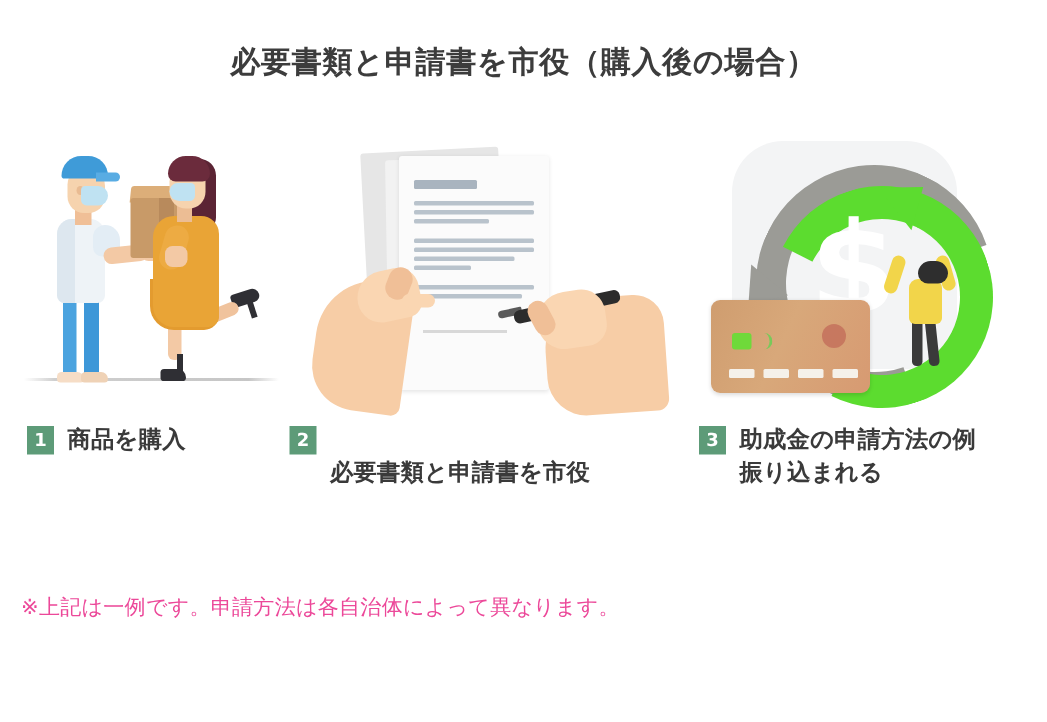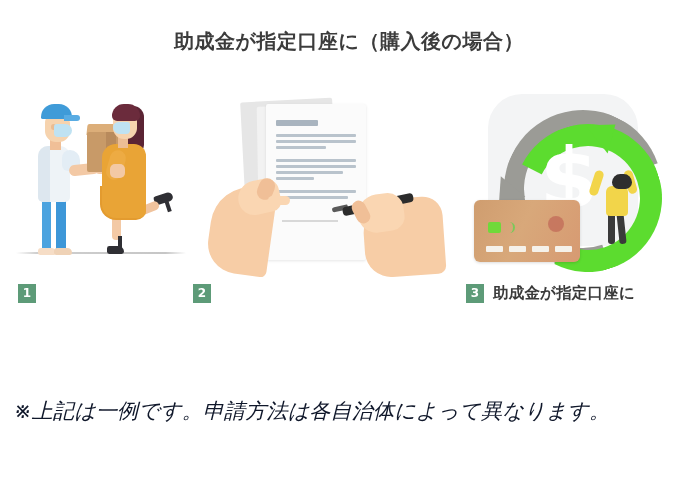--- a/index.html
+++ b/index.html
@@ -75,25 +75,24 @@
     line-height: 1.42;
     color: #3a3a3a;
     letter-spacing: 0.2px;
   }
 
   
   .footnote {
     position: absolute;
     left: 14px;
     top: 394px;
-    font-size: 21px;
+    font-size: 14px;
     line-height: 1.62;
-    color: #0f172a;
+    color: #ec4899;
     letter-spacing: 0.2px;
-    font-style: italic;
   }
   .footnote .l2 { padding-left: 16px; display: block; }
 
   
   .ill1 { position: absolute; inset: 0; }
   .ground {
     position: absolute;
     left: 2px; right: 4px;
     top: 164px;
     height: 2px;
@@ -256,21 +255,21 @@
   .pp-head { position:absolute; left:146px; top:86px; width:20px; height:15px; background:#2e2e2e; border-radius:10px 10px 8px 8px; }
   .pp-body { position:absolute; left:140px; top:98px; width:22px; height:30px; background:#f2d54a; border-radius:6px 6px 4px 4px; }
   .pp-armL { position:absolute; left:126px; top:82px; width:9px; height:26px; background:#f2d54a; border-radius:5px; transform:rotate(18deg); }
   .pp-armR { position:absolute; left:160px; top:82px; width:9px; height:24px; background:#f2d54a; border-radius:5px; transform:rotate(-16deg); }
   .pp-legL { position:absolute; left:142px; top:124px; width:7px; height:32px; background:#3a3a3a; border-radius:3px; }
   .pp-legR { position:absolute; left:152px; top:124px; width:7px; height:32px; background:#3a3a3a; border-radius:3px; transform:rotate(-6deg); }
 </style>
 </head>
 <body>
 
-<div class="title">助成金が指定口座に（購入後の場合）</div>
+<div class="title">必要書類と申請書を市役（購入後の場合）</div>
 
 <div class="col col-1">
   <div class="art">
     <div class="ill1">
       <div class="ground"></div>
 
       <div class="m-leg-l"></div>
       <div class="m-leg-r"></div>
       <div class="m-shoe-l"></div>
       <div class="m-shoe-r"></div>
@@ -374,32 +373,34 @@
             <i></i>
             <i></i>
         </div>
       </div>
     </div>
   </div>
 </div>
 
 <div class="caption cap-1">
   <div class="badge">1</div>
+  <div class="cap-text">商品を購入</div>
 </div>
 
 <div class="caption cap-2">
   <div class="badge">2</div>
   <div class="cap-text">
     <br>
-    <br>
+    <span>必要書類と申請書を市役</span><br>
   </div>
 </div>
 
 <div class="caption cap-3">
   <div class="badge">3</div>
   <div class="cap-text">
-    <span>助成金が指定口座に</span><br>
+    <span>助成金の申請方法の例</span><br>
+    <span>振り込まれる</span>
   </div>
 </div>
 
 <div class="footnote">
   <span>※上記は一例です。申請方法は各自治体によって異なります。</span>
 </div>
 
 </body></html>

